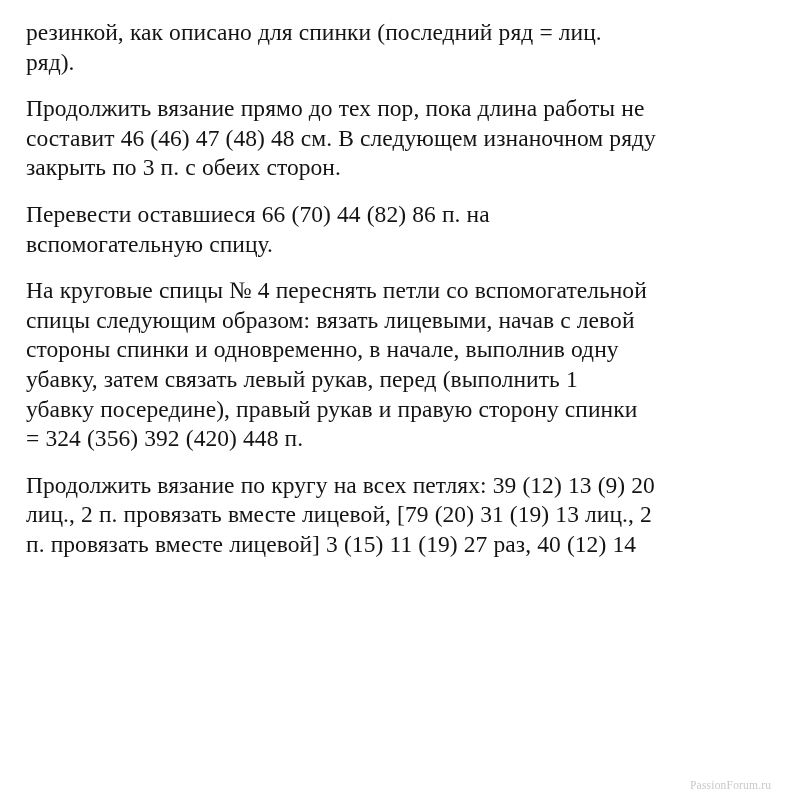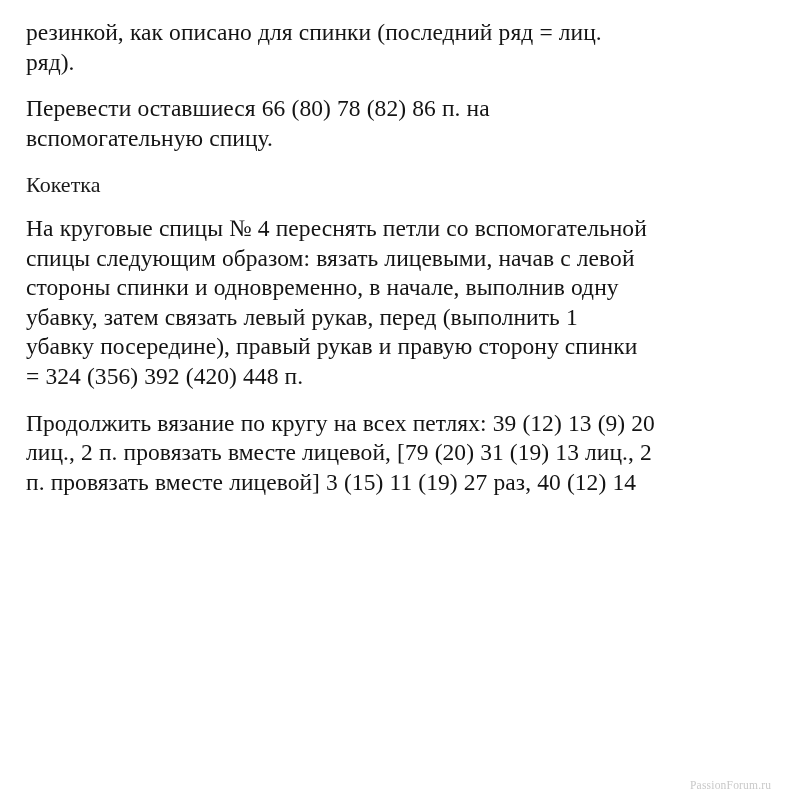--- a/index.html
+++ b/index.html
@@ -66,26 +66,28 @@
 <body>
 
 <div id="page">
 
   <div class="doc-body">
 
     <p class="para">резинкой, как описано для спинки (последний ряд = лиц.
 ряд).</p>
 
 
+    <p class="para">Продолжить вязание прямо до тех пор, пока длина работы не
+составит 46 (46) 47 (48) 48 см. В следующем изнаночном ряду
+закрыть по 3 п. с обеих сторон.</p>
 
-    <p class="para">Перевести оставшиеся 66 (80) 78 (82) 86 п. на
+    <p class="para">Перевести оставшиеся 66 (70) 44 (82) 86 п. на
 вспомогательную спицу.</p>
 
 
-    <p class="para heading tight">Кокетка</p>
 
     <p class="para tight">На круговые спицы № 4 переснять петли со вспомогательной
 спицы следующим образом: вязать лицевыми, начав с левой
 стороны спинки и одновременно, в начале, выполнив одну
 убавку, затем связать левый рукав, перед (выполнить 1
 убавку посередине), правый рукав и правую сторону спинки
 = 324 (356) 392 (420) 448 п.</p>
 
     <p class="para">Продолжить вязание по кругу на всех петлях: 39 (12) 13 (9) 20
 лиц., 2 п. провязать вместе лицевой, [79 (20) 31 (19) 13 лиц., 2

